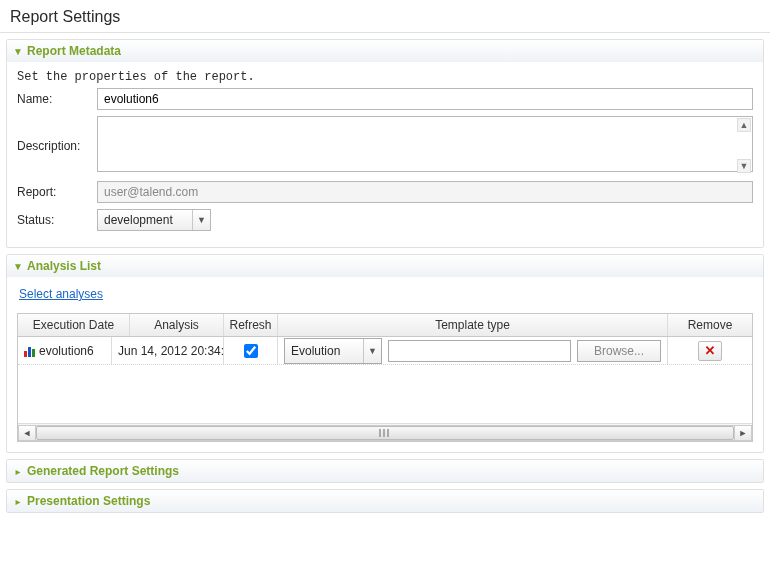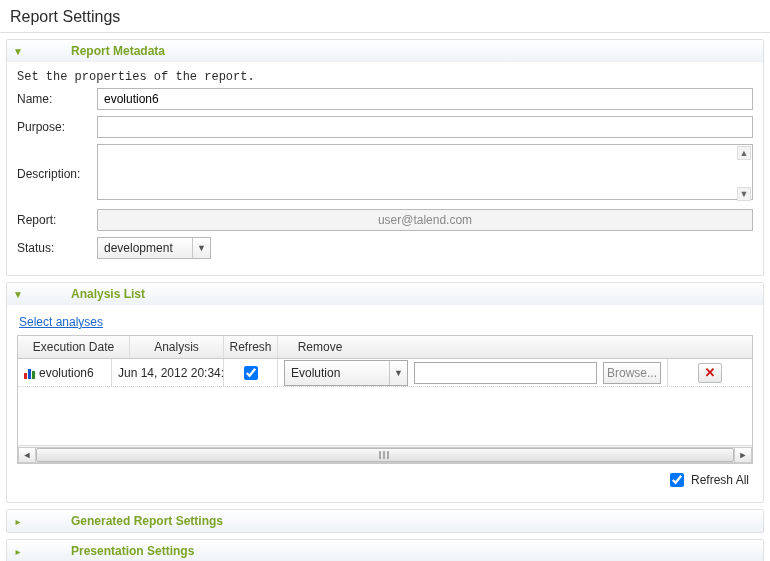--- a/index.html
+++ b/index.html
@@ -28,21 +28,20 @@
     display: flex;
     align-items: center;
     gap: 4px;
     cursor: pointer;
   }
   .section-header.collapsed { border-bottom: none; }
   .section-title {
     color: #7ba428;
     font-weight: bold;
     font-size: 12px;
-    margin-left: 44px;
   }
   .disclose {
     display: inline-flex;
     align-items: center;
     justify-content: center;
     width: 10px;
     height: 10px;
     color: #7ba428;
     font-size: 10px;
   }
@@ -67,21 +66,20 @@
     height: 22px;
     border: 1px solid #b8b8b8;
     background: #fff;
     padding: 2px 6px;
     font-family: inherit;
     font-size: 12px;
   }
   .text-input[readonly] {
     background: #f4f4f4;
     color: #888;
-    text-align: center;
   }
   .textarea-wrap {
     flex: 1;
     position: relative;
   }
   textarea.text-input {
     height: 56px;
     resize: none;
     width: 100%;
   }
@@ -117,21 +115,21 @@
     font-size: 9px;
     border-left: 1px solid #c8c8c8;
     height: 100%;
     display: flex; align-items: center; justify-content: center;
   }
   .link {
     color: #1a66cc;
     text-decoration: underline;
     cursor: pointer;
     display: inline-block;
-    margin: 4px 0 6px 2px;
+    margin: 4px 0 12px 2px;
   }
   .grid {
     border: 1px solid #c8c8c8;
     width: 100%;
   }
   .grid-head, .grid-row {
     display: flex;
     align-items: stretch;
   }
   .grid-head {
@@ -195,21 +193,21 @@
     display:inline-flex; align-items:center;
     border:1px solid #aaa; background:linear-gradient(#fff,#eee);
     height:26px; width: 140px;
   }
   .tmpl-select .value { flex:1; padding:0 6px; }
   .tmpl-select .arrow { width:18px; text-align:center; font-size:9px; color:#555; border-left:1px solid #c8c8c8; height:100%; display:flex;align-items:center;justify-content:center; }
   .tmpl-path {
     flex:1; height:22px; border:1px solid #aaa; background:#fff;
   }
   .browse-btn {
-    height:22px; padding:0 3px; border:1px solid #aaa;
+    height:22px; padding:0 16px; border:1px solid #aaa;
     background:linear-gradient(#fff,#eee); color:#888;
     font-family:inherit; font-size:12px;
   }
   .remove-btn {
     width:24px; height:20px;
     border:1px solid #bbb; border-radius:2px;
     background:linear-gradient(#fff,#e9e9e9);
     display:flex; align-items:center; justify-content:center;
     color:#cc1111; font-weight:bold; font-size:13px;
   }
@@ -229,24 +227,20 @@
     <span class="section-title">Report Metadata</span>
   </div>
   <div class="section-body">
     <div class="helper-text">Set the properties of the report.</div>
 
     <div class="form-row">
       <label>Name:</label>
       <input class="text-input" type="text" value="evolution6" style="">
     </div>
 
-    <div class="form-row">
-      <label>Purpose:</label>
-      <input class="text-input" type="text" value="" style="">
-    </div>
 
     <div class="form-row">
       <label>Description:</label>
       <div class="textarea-wrap">
         <textarea class="text-input" style=""></textarea>
         <div class="scroll-arrow up">▲</div>
         <div class="scroll-arrow down">▼</div>
       </div>
     </div>
 
@@ -271,20 +265,21 @@
     <span class="section-title">Analysis List</span>
   </div>
   <div class="section-body">
     <span class="link">Select analyses</span>
 
     <div class="grid">
       <div class="grid-head">
         <div class="cell c-date">Execution Date</div>
         <div class="cell c-analysis">Analysis</div>
         <div class="cell c-refresh">Refresh</div>
+        <div class="cell c-template" style="justify-content:center">Template type</div>
         <div class="cell c-remove">Remove</div>
       </div>
 
       <div class="grid-row">
         <div class="cell c-analysis">
           <span class="chart-icon">
               <span class="b1"></span>
               <span class="b2"></span>
               <span class="b3"></span>
             </span>
@@ -319,24 +314,20 @@
                 <span></span>
                 <span></span>
                 <span></span>
               </div>
           </div>
         </div>
         <div class="hscroll-arrow">►</div>
       </div>
     </div>
 
-    <div class="refresh-all">
-      <input type="checkbox" checked="" style="">
-      <span>Refresh All</span>
-    </div>
   </div>
 </div>
 
 <div class="section">
   <div class="section-header collapsed">
     <span class="disclose">▸</span>
     <span class="section-title">Generated Report Settings</span>
   </div>
 </div>
 

